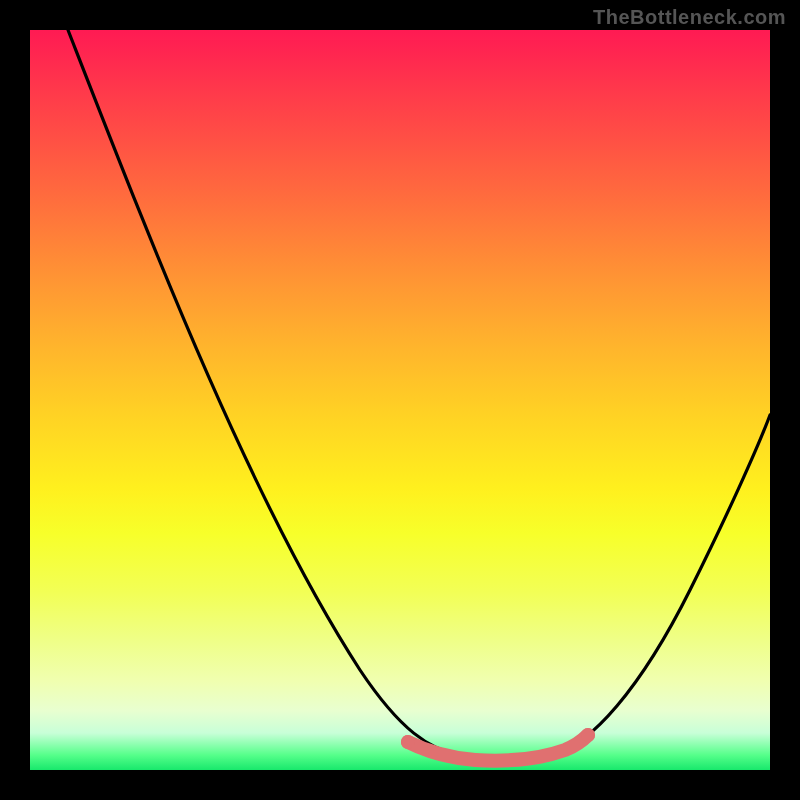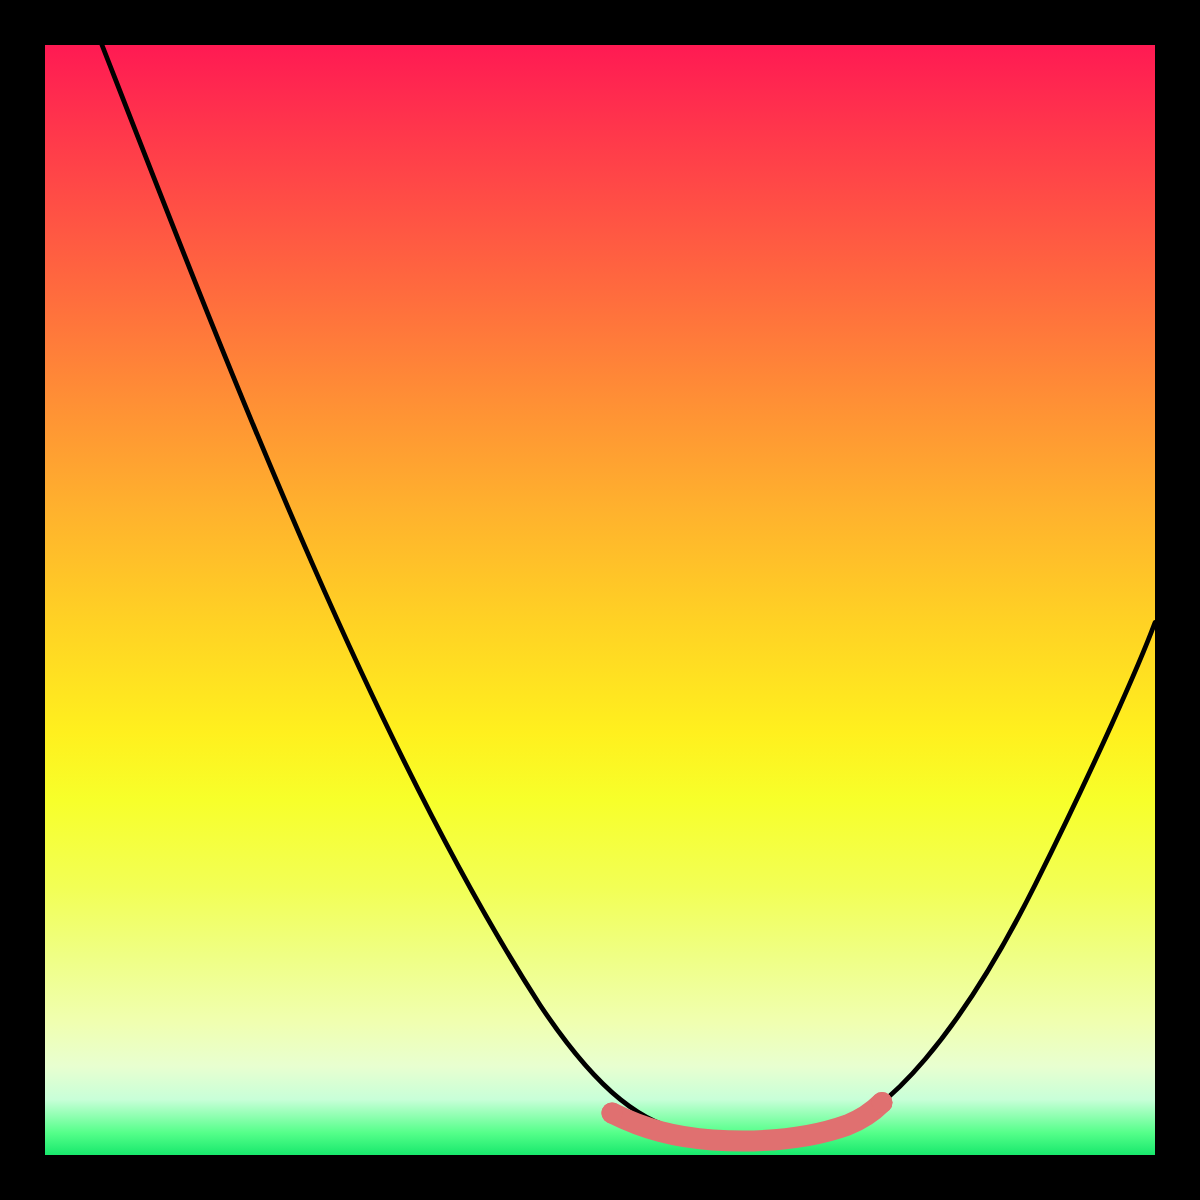--- a/index.html
+++ b/index.html
@@ -58,20 +58,21 @@
     top: 30px;
     width: 740px;
     height: 740px;
     overflow: visible;
   }
 </style>
 </head>
 <body>
 
 <div class="frame">
+  <div class="watermark">TheBottleneck.com</div>
 
   <div class="plot-area"></div>
 
   <svg class="overlay" viewBox="0 0 740 740">
     <path d="M 38 0
              C 120 210, 220 470, 330 640
              C 370 700, 400 720, 430 725
              C 460 729, 500 729, 525 723
              C 560 715, 610 660, 660 560
              C 700 480, 730 412, 740 385" fill="none" stroke="#000" stroke-width="3.2" stroke-linecap="round"></path>

